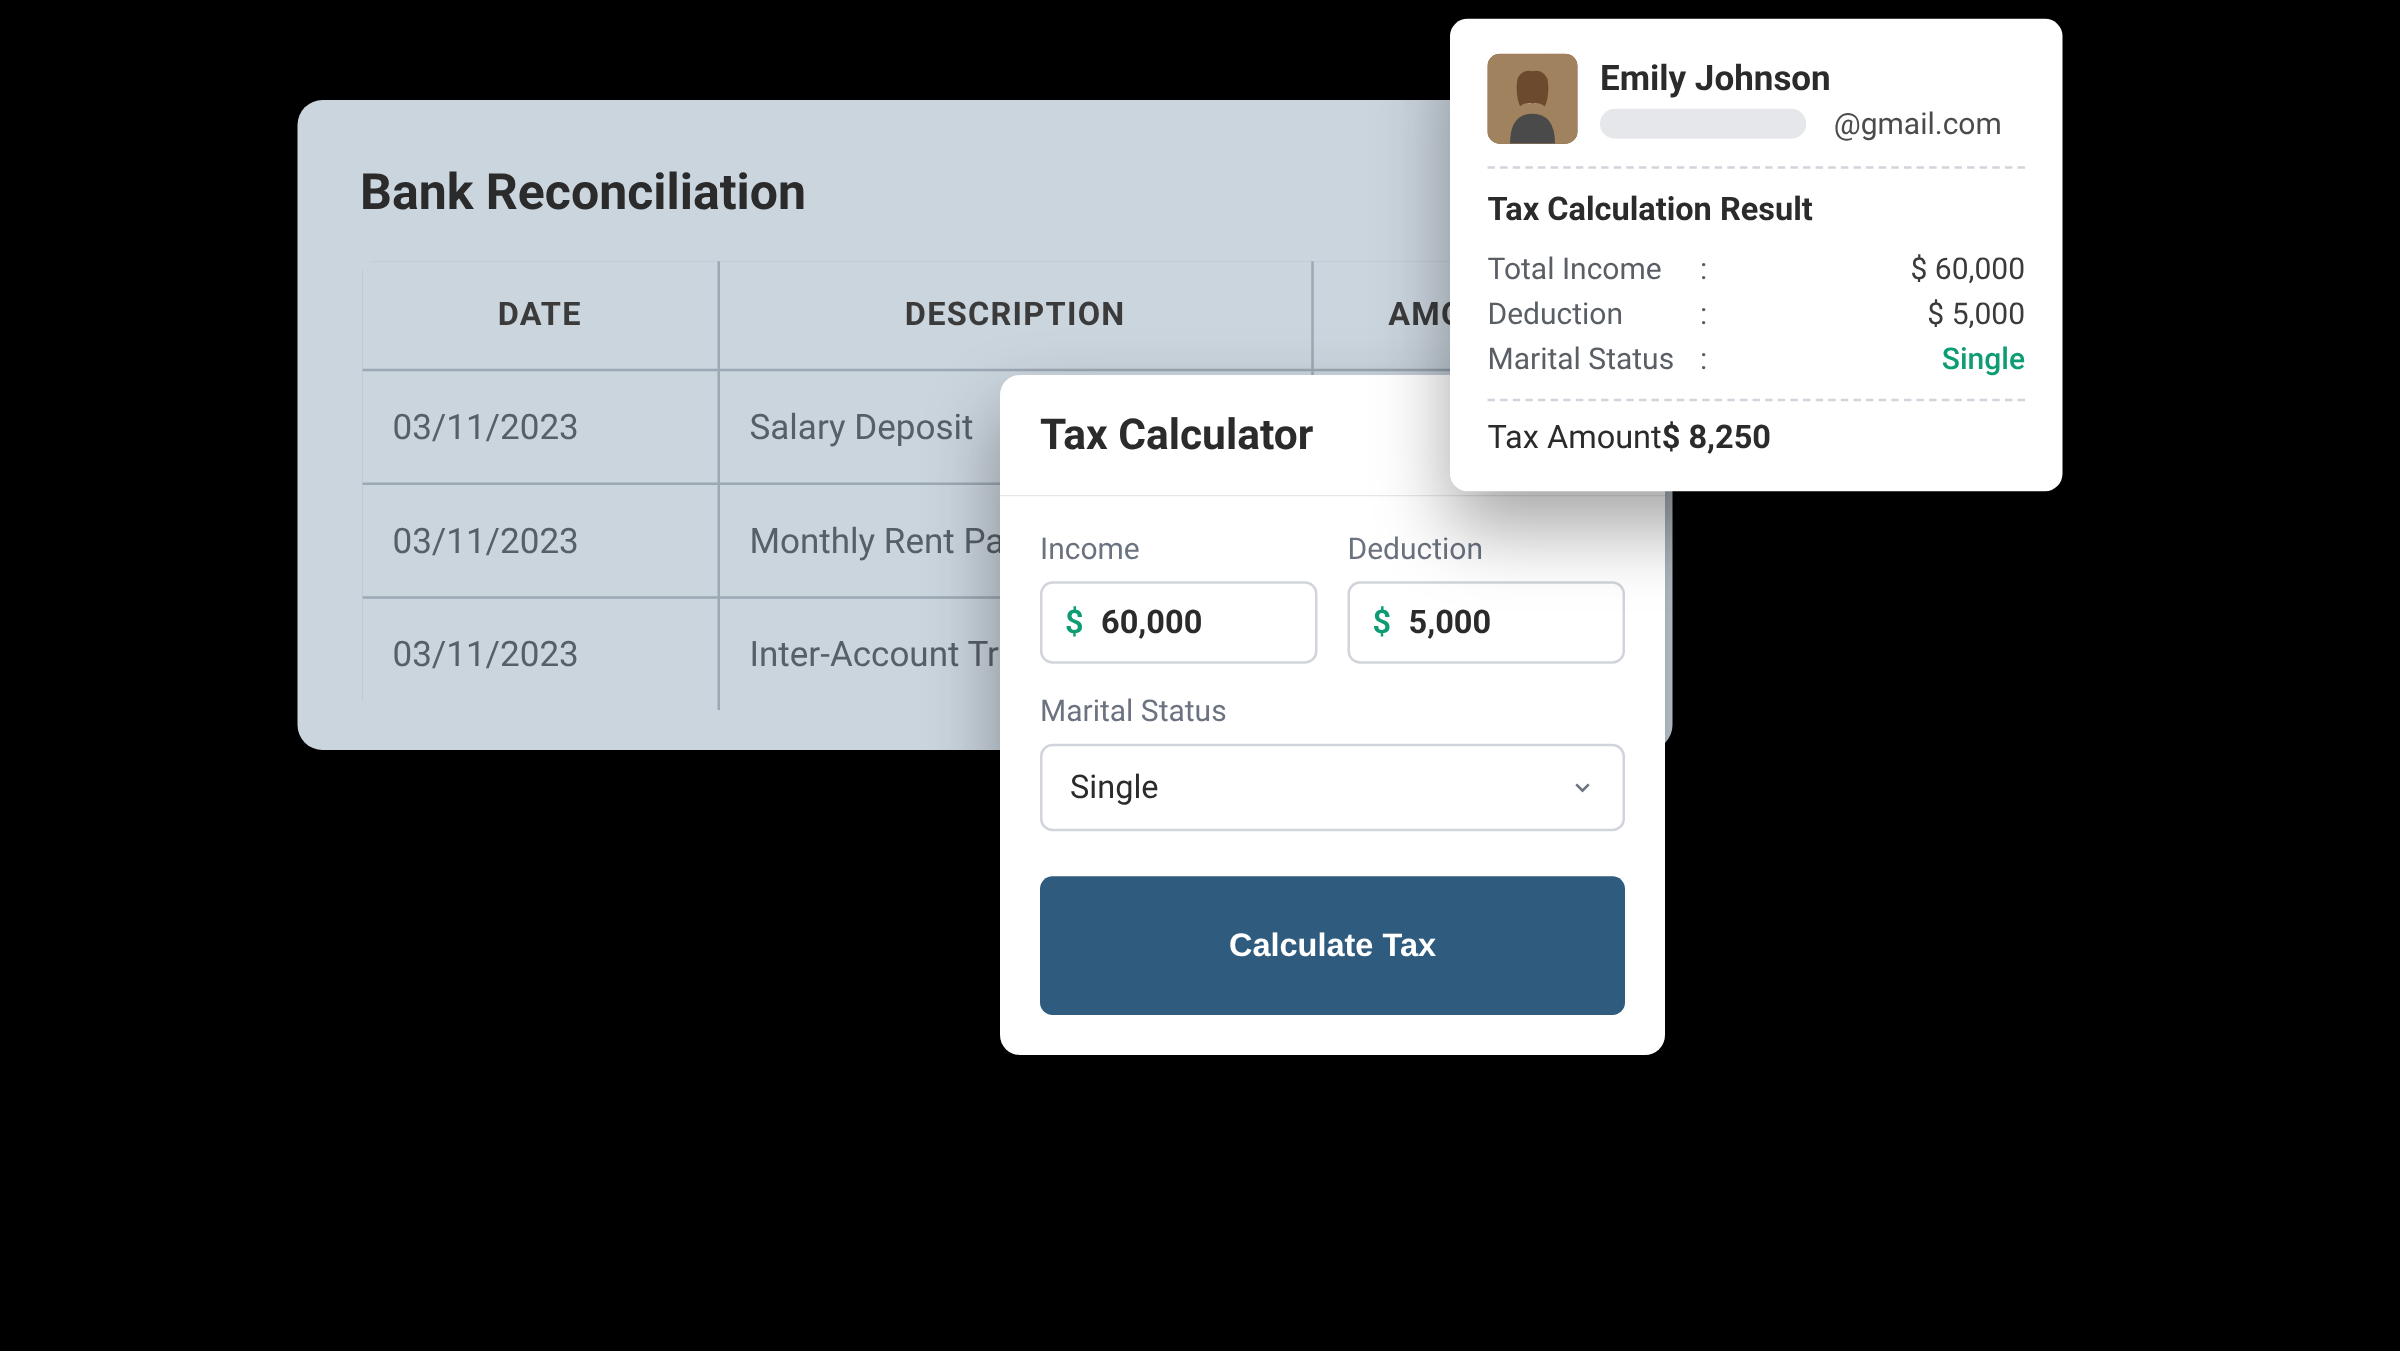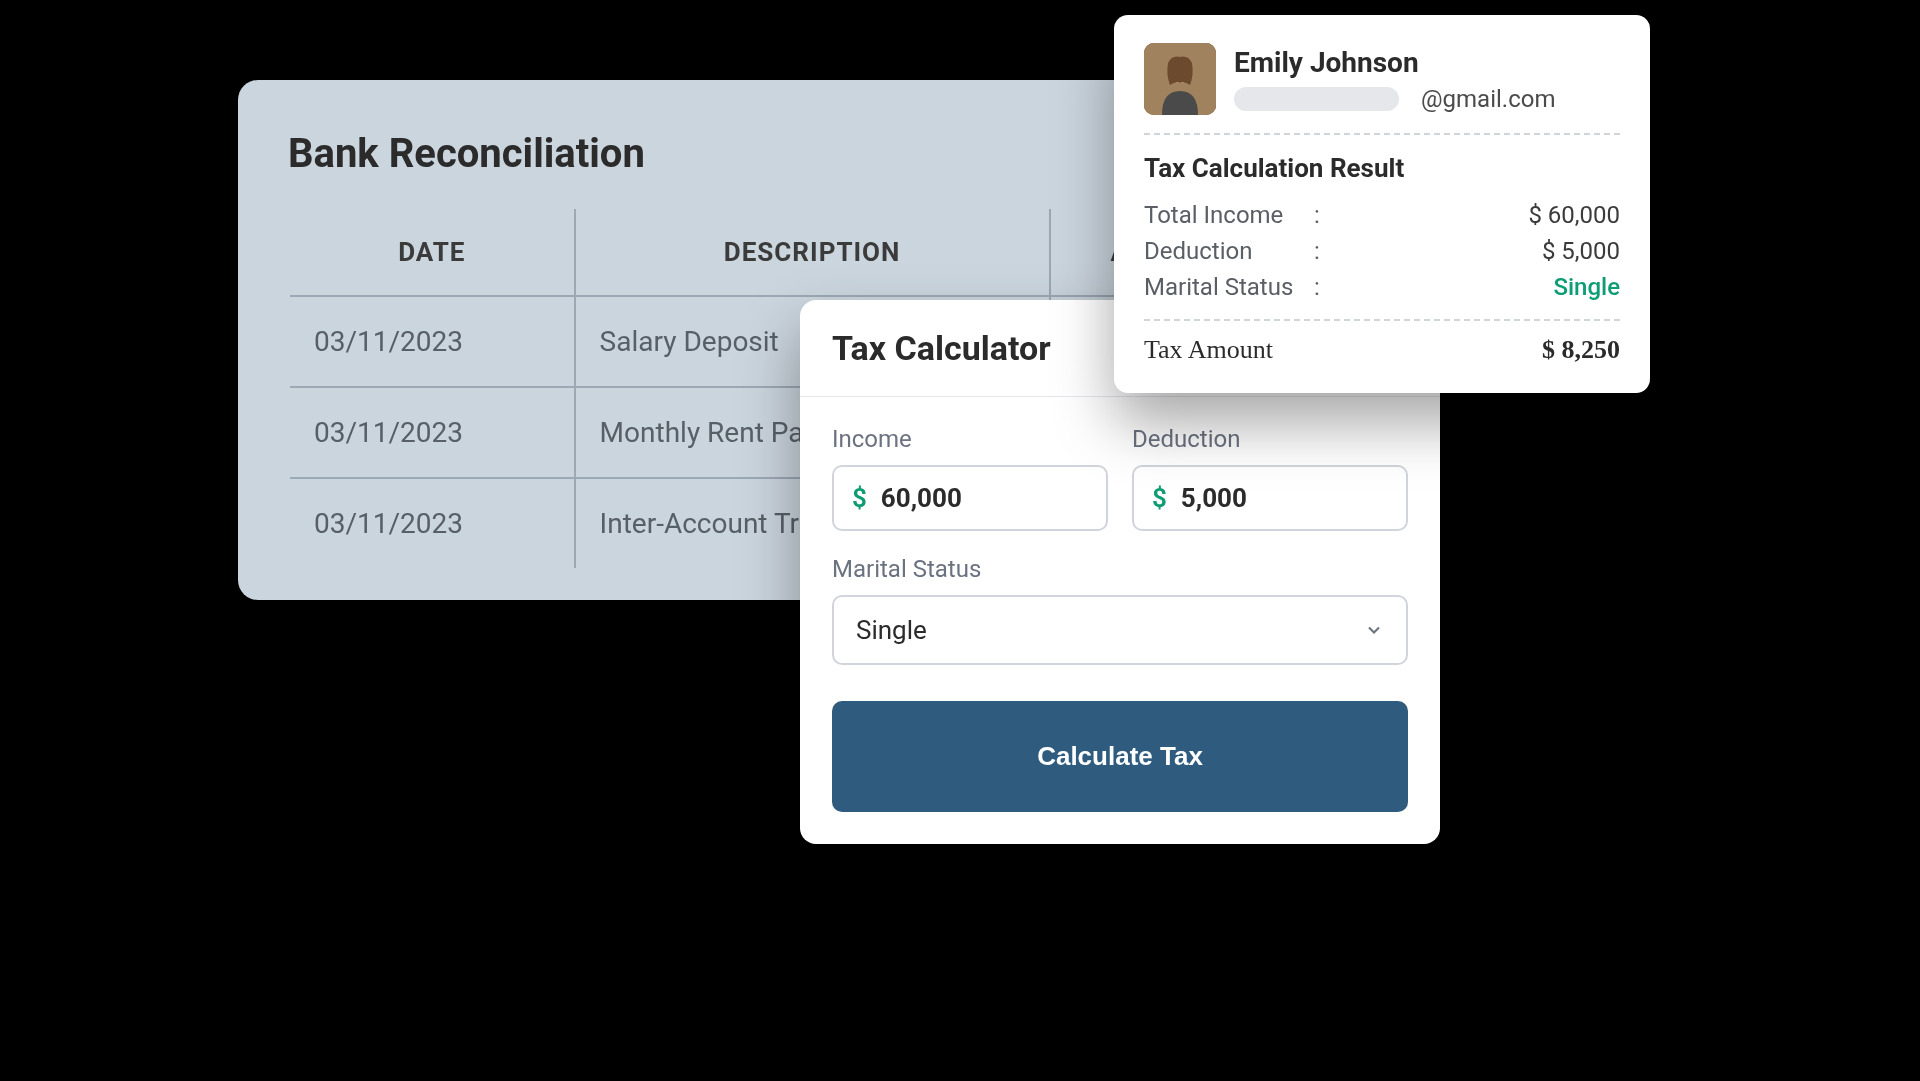--- a/index.html
+++ b/index.html
@@ -59,21 +59,21 @@
       border-bottom: 2px solid #9ca8b4;
       border-right: 2px solid #9ca8b4;
     }
     .bank-table td:last-child { border-right: none; }
     .bank-table tr:last-child td { border-bottom: none; }
     
     .calc-panel {
       position: absolute;
       top: 300px;
       left: 590px;
-      width: 640px;
+      width: 532px;
       background: #fff;
       border-radius: 16px;
       box-shadow: 0 30px 60px rgba(0,0,0,0.35);
       z-index: 2;
     }
     .calc-header {
       padding: 28px 32px;
       border-bottom: 1px solid #e5e7eb;
     }
     .calc-title {
@@ -142,21 +142,21 @@
       border: none;
       border-radius: 10px;
       cursor: pointer;
       margin-top: 8px;
     }
     
     .result-card {
       position: absolute;
       top: 15px;
       right: 60px;
-      width: 536px;
+      width: 490px;
       background: #fff;
       border-radius: 14px;
       box-shadow: 0 30px 60px rgba(0,0,0,0.35);
       padding: 28px 30px;
       z-index: 3;
     }
     .profile-row {
       display: flex;
       align-items: center;
       gap: 18px;
@@ -211,24 +211,22 @@
     .result-line .rl-label { width: 170px; }
     .result-line .rl-colon { width: 20px; }
     .result-line .rl-value { flex: 1; text-align: right; color: #3b3b3b; }
     .result-line .rl-value.green { color: #0d9c73; font-weight: 500; }
     .result-divider {
       border-top: 2px dashed #d1d5db;
       margin: 14px 0;
     }
     .result-total {
       display: flex;
-      justify-content: space-between;
-      font-size: 26px;
-      color: #2b2b2b;
-      font-family: Liberation Serif, serif;
+      font-size: 26px;
+      color: #2b2b2b;
     }
     .result-total .rt-value { font-weight: 700; }
   </style>
 </head>
 <body>
 
 <div class="stage">
 
   <div class="bank-panel">
     <h2 class="bank-title">Bank Reconciliation</h2>

